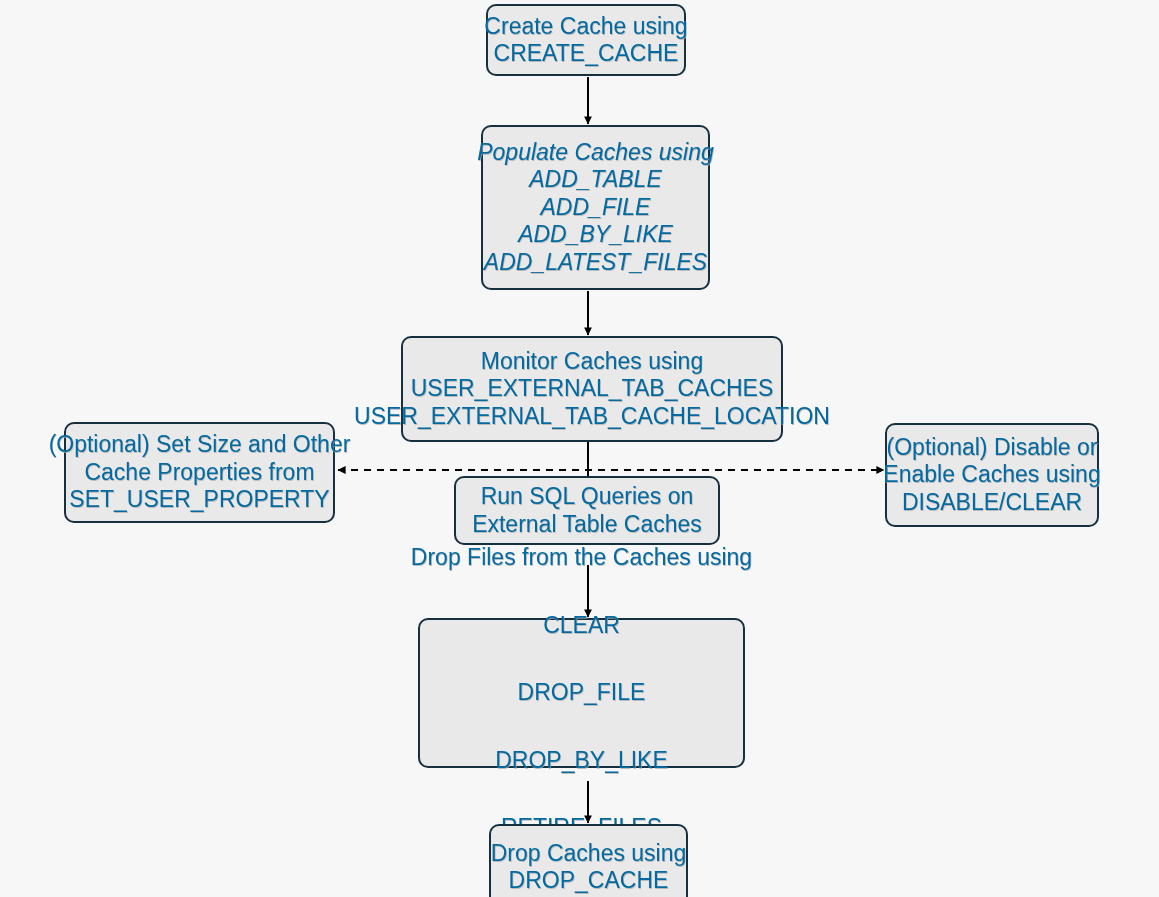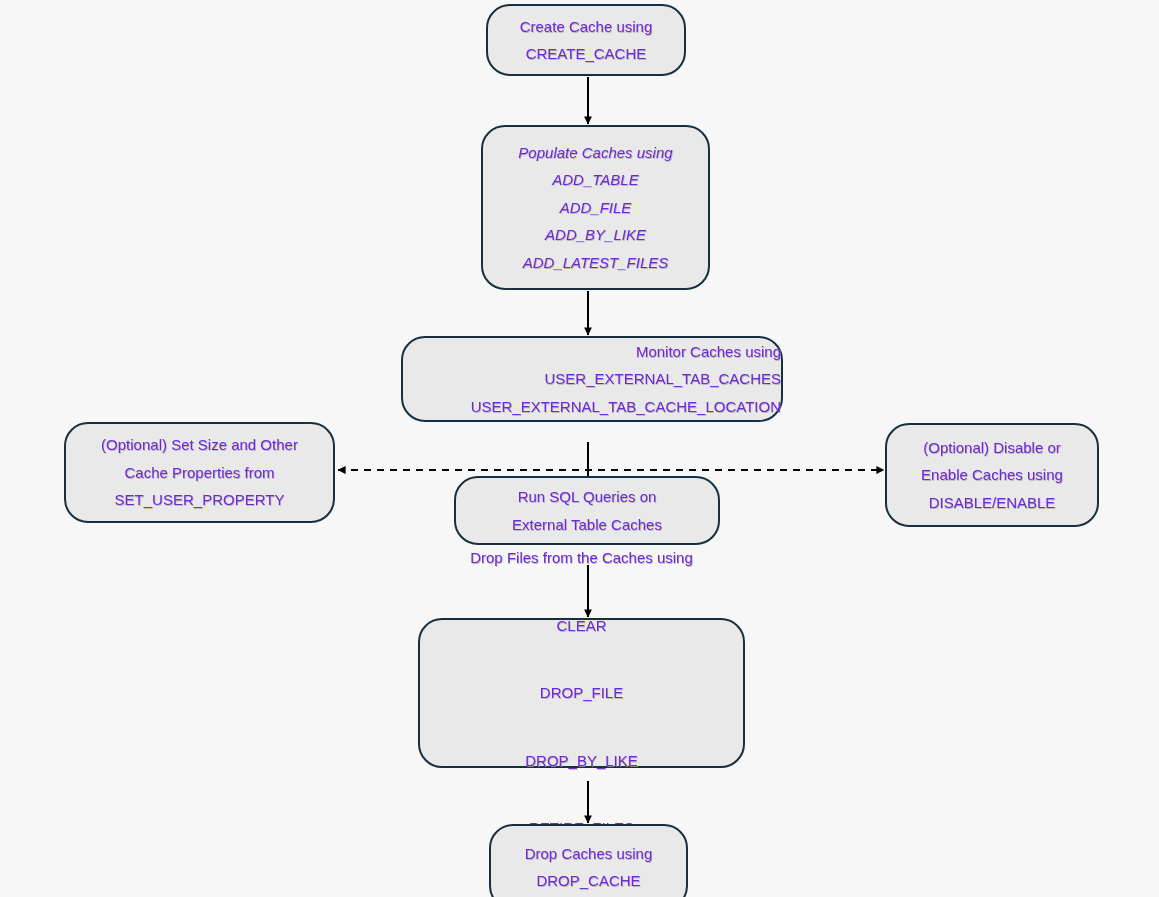--- a/index.html
+++ b/index.html
@@ -24,40 +24,40 @@
     top: 0;
     width: 1159px;
     height: 897px;
     pointer-events: none;
   }
   .node {
     position: absolute;
     box-sizing: border-box;
     background: #e9e9e9;
     border: 2.5px solid #16303f;
-    border-radius: 24px;
+    border-radius: 10px;
     display: flex;
     flex-direction: column;
     align-items: center;
     justify-content: center;
     text-align: center;
-    color: #6d28d9;
-    font-size: 15px;
+    color: #0369a1;
+    font-size: 23px;
     line-height: 27.5px;
     text-shadow: 0.7px 0.7px 0 rgba(170,170,170,0.75);
     z-index: 2;
   }
   .node .line {
     display: block;
     white-space: nowrap;
   }
   
   #n-create   { left: 486px; top: 4px;   width: 200px; height: 72px; }
   #n-populate { left: 481px; top: 125px; width: 229px; height: 165px; font-style: italic; }
-  #n-monitor  { left: 401px; top: 336px; width: 382px; height: 86px; align-items: flex-end; }
+  #n-monitor  { left: 401px; top: 336px; width: 382px; height: 106px; }
   #n-setsize  { left: 64px;  top: 422px; width: 271px; height: 101px; text-align: right; }
   #n-disable  { left: 885px; top: 423px; width: 214px; height: 104px; }
   #n-runsql   { left: 454px; top: 476px; width: 266px; height: 69px; }
   #n-dropfile { left: 418px; top: 618px; width: 327px; height: 150px; gap: 40px; }
   #n-dropcach { left: 489px; top: 824px; width: 199px; height: 86px; }
 </style>
 </head>
 <body>
 
 <div id="canvas">
@@ -106,21 +106,21 @@
 
   <div class="node" id="n-setsize">
     <span class="line">(Optional) Set Size and Other</span>
     <span class="line">Cache Properties from</span>
     <span class="line">SET_USER_PROPERTY</span>
   </div>
 
   <div class="node" id="n-disable">
     <span class="line">(Optional) Disable or</span>
     <span class="line">Enable Caches using</span>
-    <span class="line">DISABLE/ENABLE</span>
+    <span class="line">DISABLE/CLEAR</span>
   </div>
 
   <div class="node" id="n-runsql">
     <span class="line">Run SQL Queries on</span>
     <span class="line">External Table Caches</span>
   </div>
 
   <div class="node" id="n-dropfile">
     <span class="line">Drop Files from the Caches using</span>
     <span class="line">CLEAR</span>

